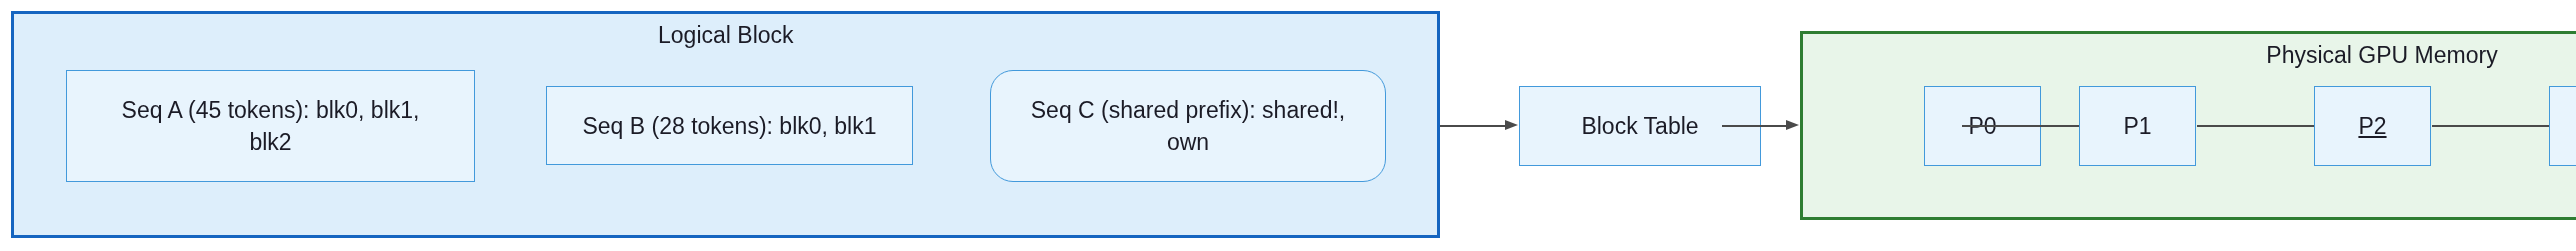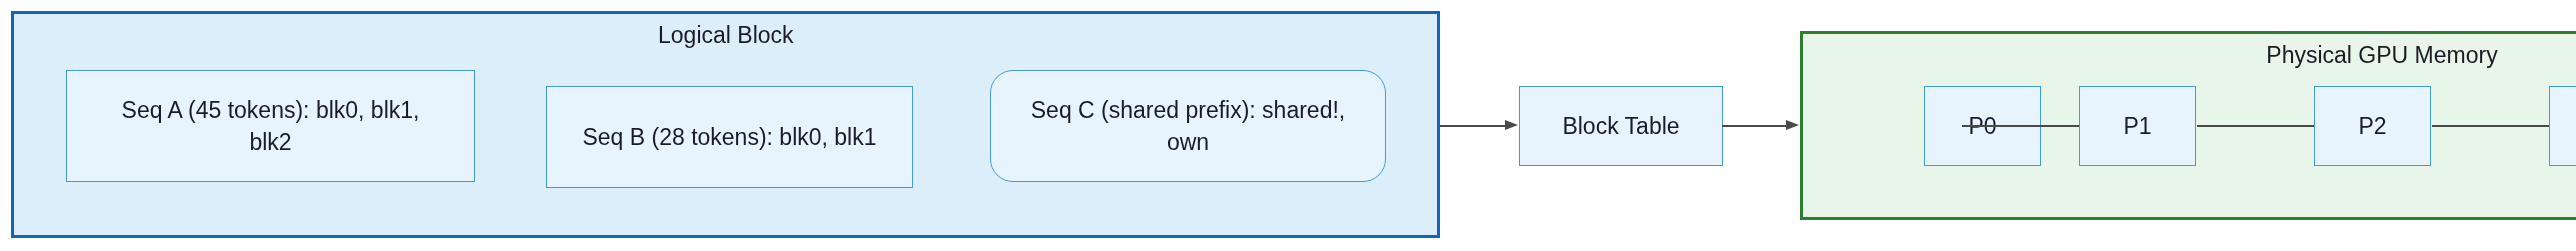--- a/index.html
+++ b/index.html
@@ -42,27 +42,27 @@
     display: flex;
     flex-direction: column;
     align-items: center;
     justify-content: center;
     text-align: center;
     font-size: 23px;
     line-height: 32px;
     white-space: nowrap;
   }
   .node.seq-a  { left: 66px;  top: 70px; width: 409px; height: 112px; }
-  .node.seq-b  { left: 546px; top: 86px; width: 367px; height: 102px; }
+  .node.seq-b  { left: 546px; top: 86px; width: 367px; height: 79px; }
   .node.seq-c  { left: 990px; top: 70px; width: 396px; height: 112px; border-radius: 23px; }
-  .node.block-table { left: 1519px; top: 86px; width: 204px; height: 80px; }
+  .node.block-table { left: 1519px; top: 86px; width: 242px; height: 80px; }
   .node.page { top: 86px; width: 117px; height: 80px; }
   .node.p0 { left: 1924px; }
   .node.p1 { left: 2079px; }
-  .node.p2 { left: 2314px; }
+  .node.p2 { left: 2314px; text-decoration: underline; }
   .node.p3 { left: 2549px; }
   .edge-line {
     position: absolute;
     top: 125px;
     height: 1.5px;
     background: var(--edge, #4a4a4a);
   }
   .arrow-head {
     position: absolute;
     top: 120px;

